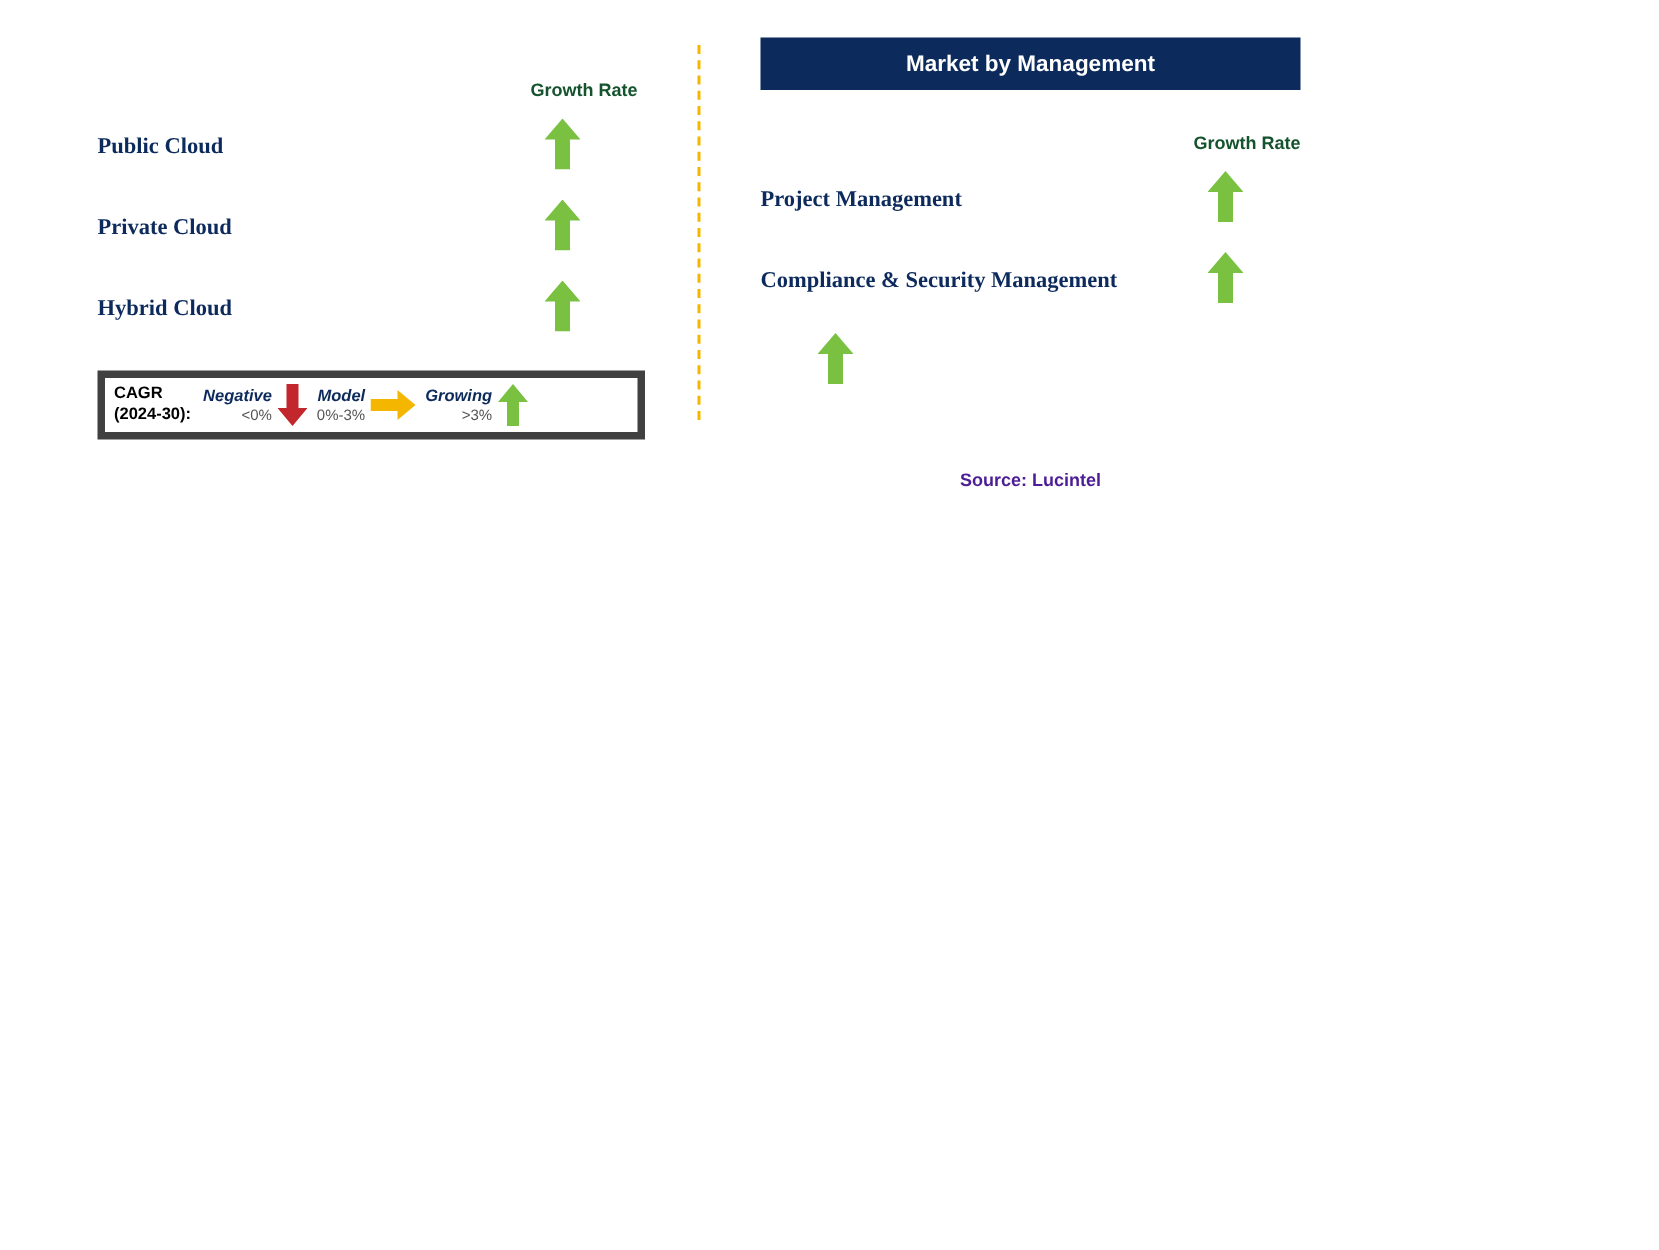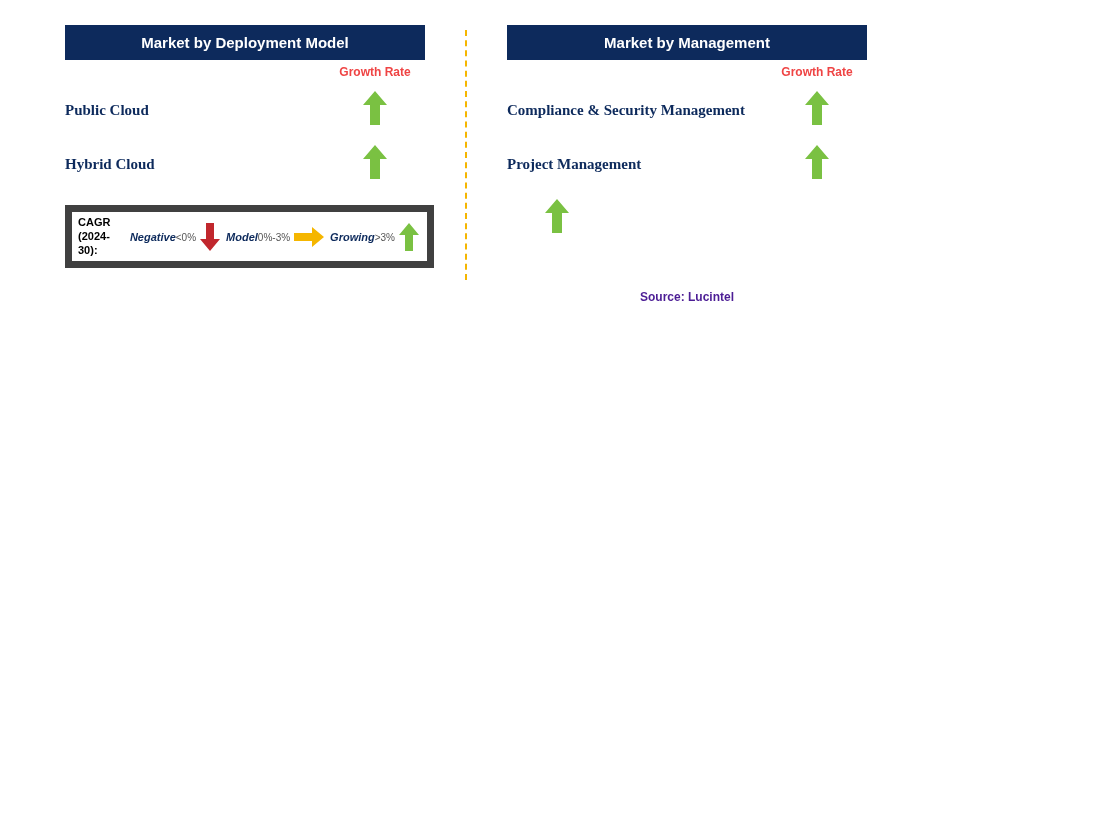--- a/index.html
+++ b/index.html
@@ -22,25 +22,25 @@
   }
   .header-bar {
     background: #0d2a5c;
     color: #ffffff;
     text-align: center;
     font-weight: bold;
     font-size: 15px;
     padding: 9px 6px;
   }
   .growth-rate-header {
-    color: #ef4444;
+    color: #14532d;
     font-weight: bold;
     font-size: 12px;
-    text-align: center;
-    margin-top: 5px;
+    text-align: right;
+    margin-top: 28px;
     margin-bottom: 4px;
   }
   .row {
     display: flex;
     align-items: center;
     min-height: 54px;
   }
   .row-label {
     flex: 1;
     color: #0d2a5c;
@@ -48,40 +48,40 @@
     font-size: 15px;
     padding-right: 8px;
     font-family: Liberation Serif, serif;
   }
   .row-arrow {
     width: 100px;
     text-align: center;
   }
 
   .legend-box {
-    border: 7px solid #404040;
+    border: 5px solid #404040;
     margin-top: 14px;
     width: 343px;
     padding: 4px 6px 4px 6px;
     display: flex;
     align-items: center;
     gap: 4px;
   }
   .legend-cagr {
     color: #000;
     font-weight: bold;
     font-size: 11px;
     line-height: 1.25;
     white-space: pre-line;
     margin-right: 4px;
   }
   .legend-cat {
     display: flex;
-    flex-direction: row;
-    align-items: center;
+    flex-direction: column;
+    align-items: flex-end;
     font-size: 11px;
   }
   .legend-cat .lbl {
     color: #0d2a5c;
     font-style: italic;
     font-weight: bold;
   }
   .legend-cat .pct {
     color: #555;
     font-size: 10px;
@@ -107,36 +107,43 @@
     text-align: center;
     margin-top: 45px;
   }
 </style>
 </head>
 <body>
 
 <div class="container">
 
   <div class="column">
-    <div class="header-bar">Market by Deployment Model</div>
 
     <div style="display:flex;">
       <div style="flex:1;"></div>
       <div class="growth-rate-header" style="width:100px;">Growth Rate</div>
     </div>
 
     <div class="row">
       <div class="row-label">Public Cloud</div>
       <div class="row-arrow">
         <svg width="24" height="34" viewBox="0 0 24 34">
             <path d="M12 0 L24 14 L17 14 L17 34 L7 34 L7 14 L0 14 Z" fill="#7ac142"></path>
           </svg>
       </div>
     </div>
 
+    <div class="row">
+      <div class="row-label">Private Cloud</div>
+      <div class="row-arrow">
+        <svg width="24" height="34" viewBox="0 0 24 34">
+            <path d="M12 0 L24 14 L17 14 L17 34 L7 34 L7 14 L0 14 Z" fill="#7ac142"></path>
+          </svg>
+      </div>
+    </div>
 
     <div class="row">
       <div class="row-label">Hybrid Cloud</div>
       <div class="row-arrow">
         <svg width="24" height="34" viewBox="0 0 24 34">
             <path d="M12 0 L24 14 L17 14 L17 34 L7 34 L7 14 L0 14 Z" fill="#7ac142"></path>
           </svg>
       </div>
     </div>
 
@@ -180,30 +187,30 @@
 
   <div class="column">
     <div class="header-bar">Market by Management</div>
 
     <div style="display:flex;">
       <div style="flex:1;"></div>
       <div class="growth-rate-header" style="width:100px;">Growth Rate</div>
     </div>
 
     <div class="row">
+      <div class="row-label">Project Management</div>
+      <div class="row-arrow">
+        <svg width="24" height="34" viewBox="0 0 24 34">
+            <path d="M12 0 L24 14 L17 14 L17 34 L7 34 L7 14 L0 14 Z" fill="#7ac142"></path>
+          </svg>
+      </div>
+    </div>
+
+    <div class="row">
       <div class="row-label">Compliance &amp; Security Management</div>
-      <div class="row-arrow">
-        <svg width="24" height="34" viewBox="0 0 24 34">
-            <path d="M12 0 L24 14 L17 14 L17 34 L7 34 L7 14 L0 14 Z" fill="#7ac142"></path>
-          </svg>
-      </div>
-    </div>
-
-    <div class="row">
-      <div class="row-label">Project Management</div>
       <div class="row-arrow">
         <svg width="24" height="34" viewBox="0 0 24 34">
             <path d="M12 0 L24 14 L17 14 L17 34 L7 34 L7 14 L0 14 Z" fill="#7ac142"></path>
           </svg>
       </div>
     </div>
 
     <div class="row">
       <div class="row-arrow">
         <svg width="24" height="34" viewBox="0 0 24 34">

